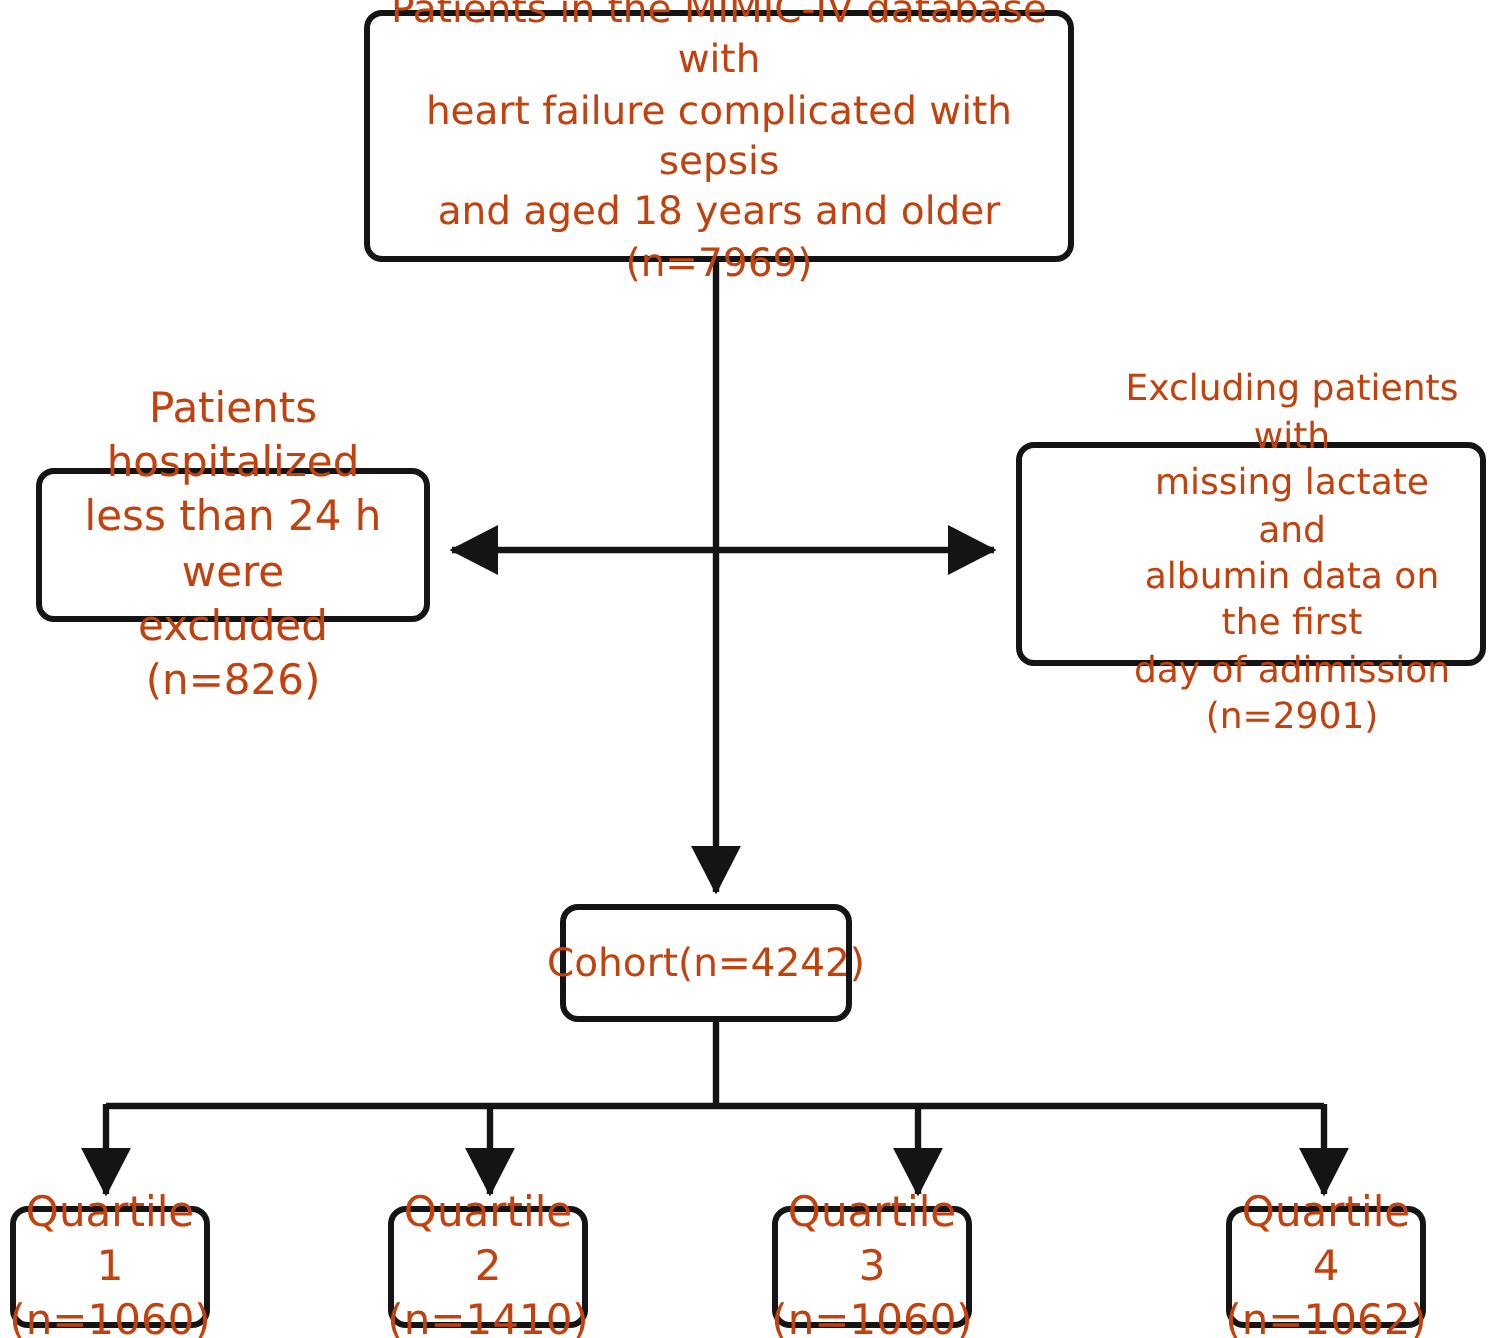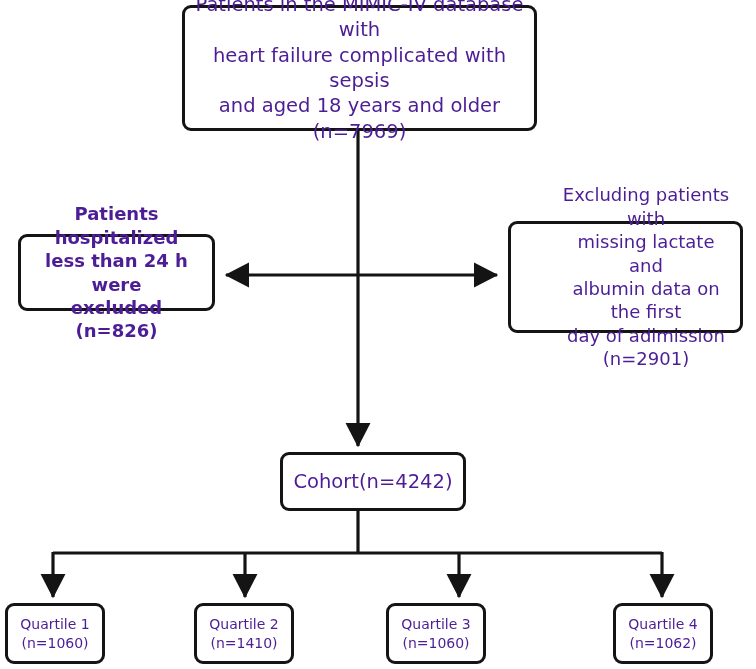--- a/index.html
+++ b/index.html
@@ -22,34 +22,34 @@
     width: 756px;
     height: 669px;
     pointer-events: none;
   }
   .node {
     position: absolute;
     box-sizing: border-box;
     border: 3px solid #141414;
     border-radius: 9px;
     background: #ffffff;
-    color: #4c1d95;
+    color: #c2410c;
     display: flex;
     align-items: center;
     justify-content: center;
     text-align: center;
     line-height: 1.30;
     padding: 2px 6px;
     white-space: pre-line;
   }
   #node-source   { left: 182px; top: 5px;   width: 355px; height: 126px; font-size: 19.5px; }
-  #node-excl-left{ left: 18px;  top: 234px; width: 197px; height: 77px;  font-size: 18px; font-weight: bold; }
+  #node-excl-left{ left: 18px;  top: 234px; width: 197px; height: 77px;  font-size: 21px; }
   #node-excl-right{left: 508px; top: 221px; width: 235px; height: 112px; font-size: 18px; padding-left: 47px; }
-  #node-cohort   { left: 280px; top: 452px; width: 186px; height: 59px;  font-size: 19.5px; }
-  .quartile      { width: 100px; height: 61px; top: 603px; font-size: 14px; }
+  #node-cohort   { left: 280px; top: 452px; width: 146px; height: 59px;  font-size: 19.5px; }
+  .quartile      { width: 100px; height: 61px; top: 603px; font-size: 21px; }
   #node-q1 { left: 5px;   }
   #node-q2 { left: 194px; }
   #node-q3 { left: 386px; }
   #node-q4 { left: 613px; }
 </style>
 </head>
 <body>
 
 <div id="flowchart-root">
 

